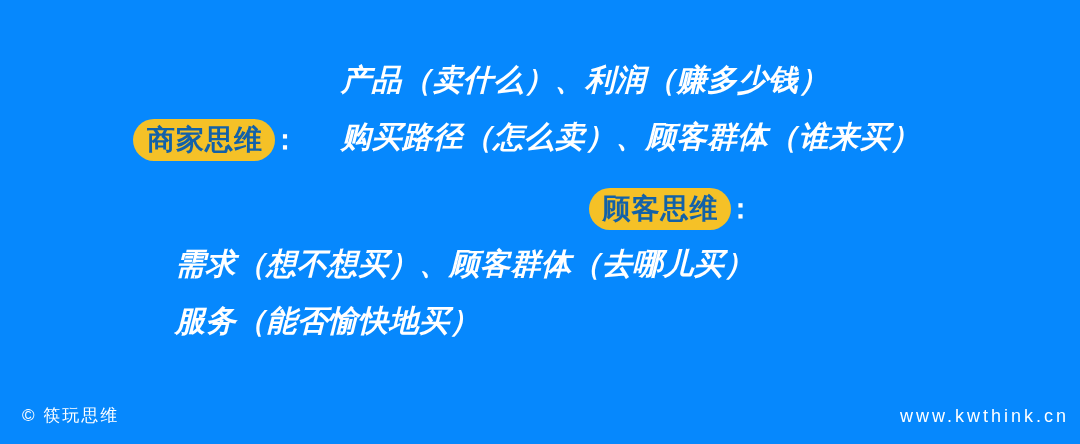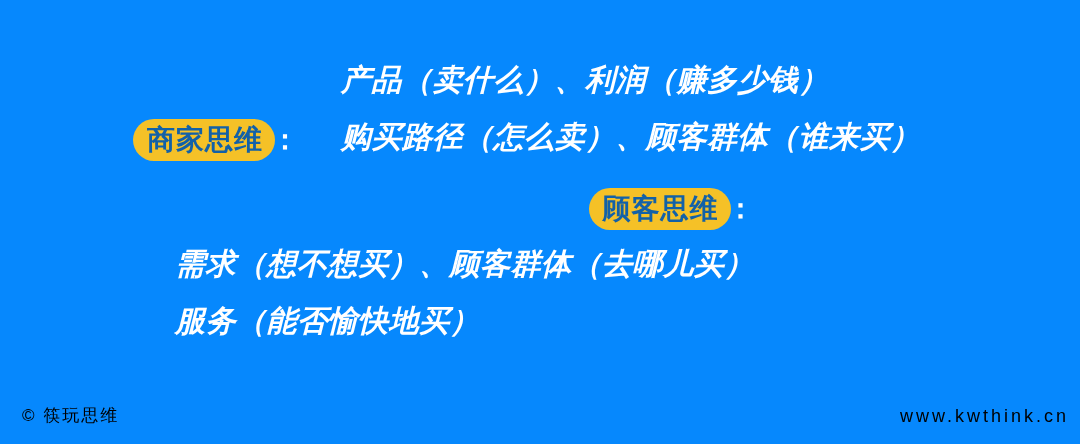--- a/index.html
+++ b/index.html
@@ -71,21 +71,21 @@
     font-size: 30px;
     font-weight: bold;
     line-height: 57px;
     white-space: nowrap;
     letter-spacing: 0.5px;
   }
 
   
   .footer-item {
     position: absolute;
-    color: #000000;
+    color: #ffffff;
     white-space: nowrap;
   }
   #footer-credit {
     left: 22px;
     top: 404px;
     font-size: 17px;
     letter-spacing: 2px;
     font-family: "Liberation Sans", "DejaVu Sans", sans-serif;
   }
   #footer-url {

